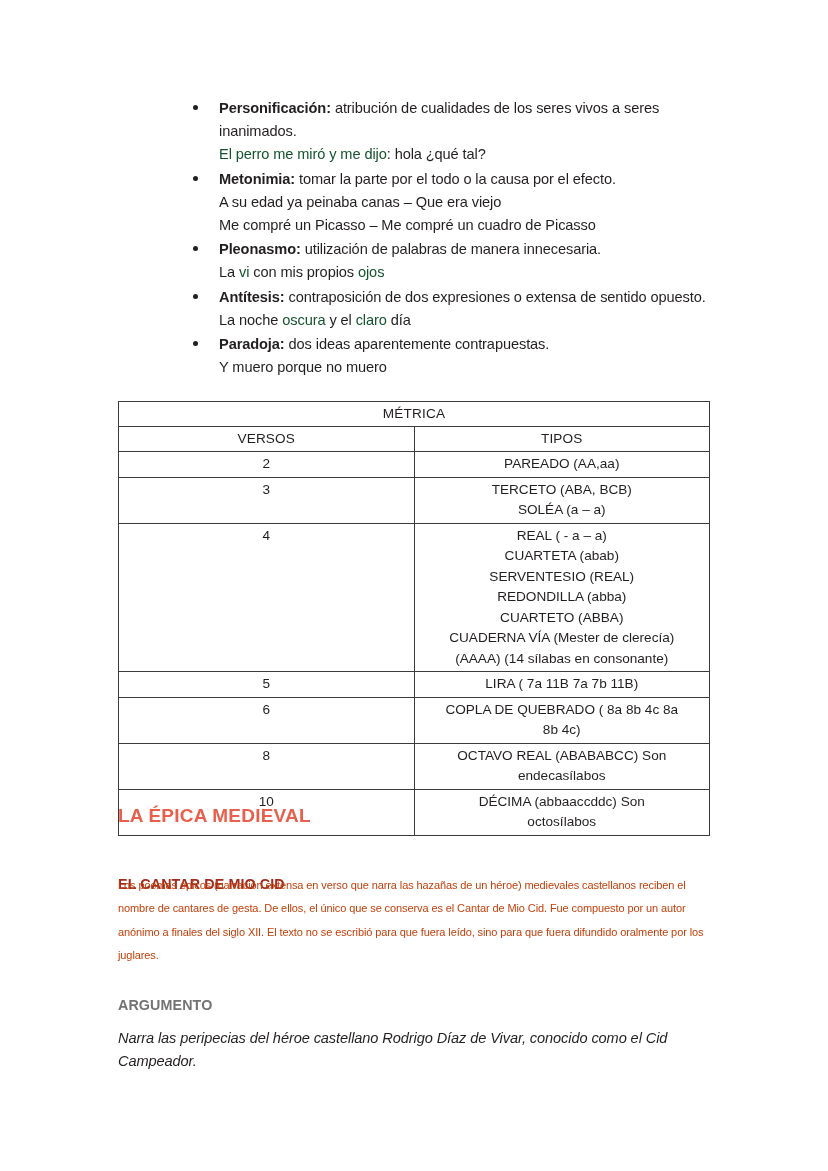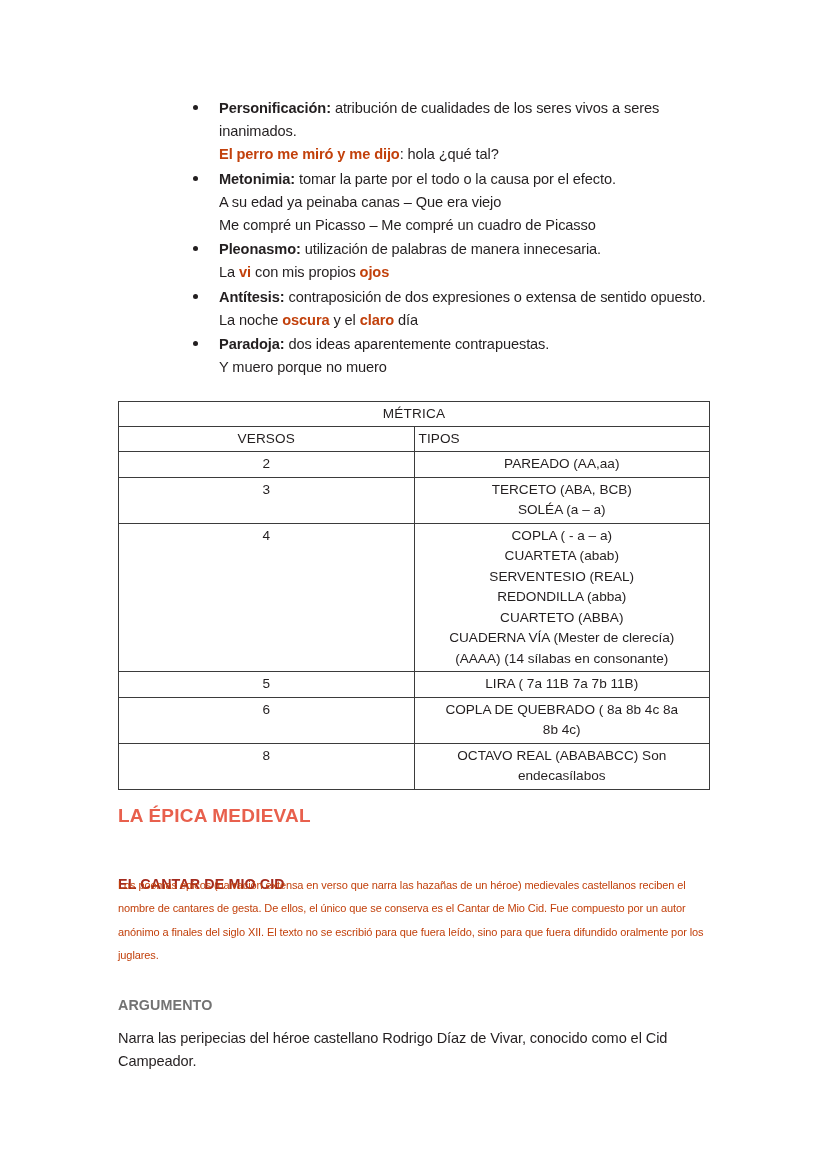--- a/index.html
+++ b/index.html
@@ -50,56 +50,56 @@
     font-size: 14.6px;
     line-height: 23.2px;
     color: #231f20;
     letter-spacing: -0.1px;
   }
   .fig-term {
     font-weight: bold;
     text-align: right;
   }
   .hl {
-    color: #c2410c;
-    font-weight: bold;
+    color: #14532d;
+    font-weight: normal;
   }
 
   
   .metrica-wrap {
     position: absolute;
     left: 118px;
     top: 401px;
     width: 592px;
   }
   table.metrica {
     border-collapse: collapse;
     width: 592px;
     table-layout: fixed;
   }
   table.metrica td,
   table.metrica th {
     border: 1.6px solid #3b3b3b;
-    padding: 2px 4px;
+    padding: 2px 20px;
     font-size: 13.6px;
     line-height: 20px;
     color: #231f20;
     vertical-align: top;
     font-weight: normal;
   }
   .metrica-title {
     text-align: center;
     color: #e8604d;
     font-weight: bold;
     font-size: 17px;
     letter-spacing: 0.2px;
     padding: 3px 4px 4px 4px;
   }
   .col-head {
-    text-align: left;
+    text-align: center;
     font-weight: bold;
     font-size: 14px;
     letter-spacing: 0.1px;
     padding: 3px 4px;
   }
   .cell-versos {
     text-align: center;
     width: 296px;
   }
   .cell-tipos {
@@ -150,20 +150,21 @@
   }
   .para-2 {
     position: absolute;
     left: 118px;
     top: 1027px;
     width: 590px;
     font-size: 14.6px;
     line-height: 23.4px;
     color: #231f20;
     letter-spacing: -0.1px;
+    font-style: italic;
   }
 </style>
 </head>
 <body>
 
 <div class="page">
 
   <div class="figures">
 
     <div class="fig-item">
@@ -221,21 +222,21 @@
           <td class="cell-versos">3</td>
           <td class="cell-tipos">
             <div>TERCETO (ABA, BCB)</div>
             <div>SOLÉA (a – a)</div>
           </td>
         </tr>
 
         <tr>
           <td class="cell-versos">4</td>
           <td class="cell-tipos">
-            <div>COPLA ( - a – a)</div>
+            <div>REAL ( - a – a)</div>
             <div>CUARTETA (abab)</div>
             <div>SERVENTESIO (REAL)</div>
             <div>REDONDILLA (abba)</div>
             <div>CUARTETO (ABBA)</div>
             <div>CUADERNA VÍA (Mester de clerecía)</div>
             <div>(AAAA) (14 sílabas en consonante)</div>
           </td>
         </tr>
 
         <tr>
@@ -254,20 +255,27 @@
         </tr>
 
         <tr>
           <td class="cell-versos">8</td>
           <td class="cell-tipos">
             <div>OCTAVO REAL (ABABABCC) Son</div>
             <div>endecasílabos</div>
           </td>
         </tr>
 
+        <tr>
+          <td class="cell-versos">10</td>
+          <td class="cell-tipos">
+            <div>DÉCIMA (abbaaccddc) Son</div>
+            <div>octosílabos</div>
+          </td>
+        </tr>
       </tbody>
     </table>
   </div>
 
   <div class="h1-epica">LA ÉPICA MEDIEVAL</div>
   <div class="h2-cantar">EL CANTAR DE MIO CID</div>
   <div class="para-1">Los poemas épicos (narración extensa en verso que narra las hazañas de un héroe) medievales castellanos reciben el nombre de cantares de gesta. De ellos, el único que se conserva es el Cantar de Mio Cid. Fue compuesto por un autor anónimo a finales del siglo XII. El texto no se escribió para que fuera leído, sino para que fuera difundido oralmente por los juglares.</div>
   <div class="h2-argumento">ARGUMENTO</div>
   <div class="para-2">Narra las peripecias del héroe castellano Rodrigo Díaz de Vivar, conocido como el Cid Campeador.</div>
 

